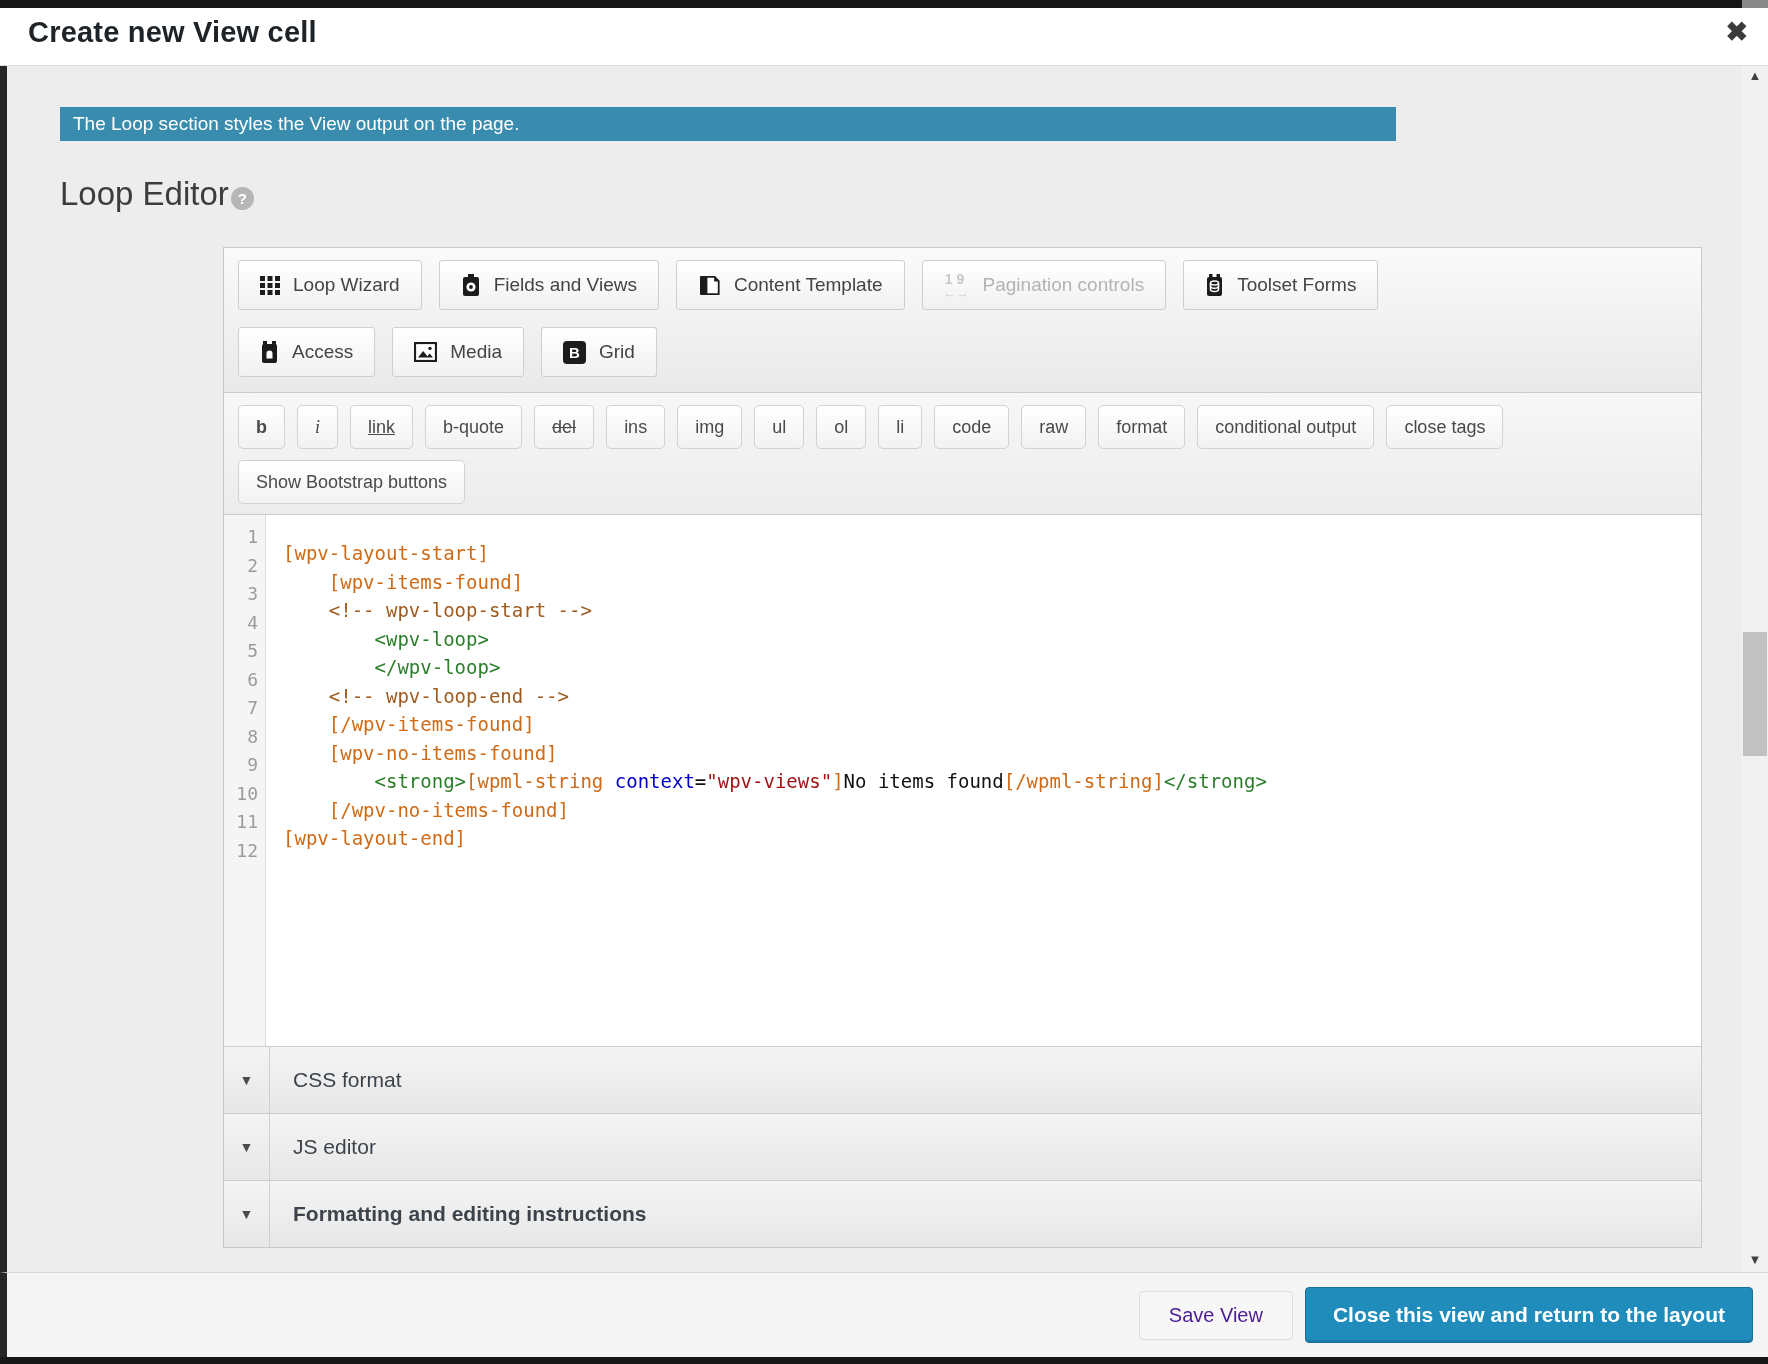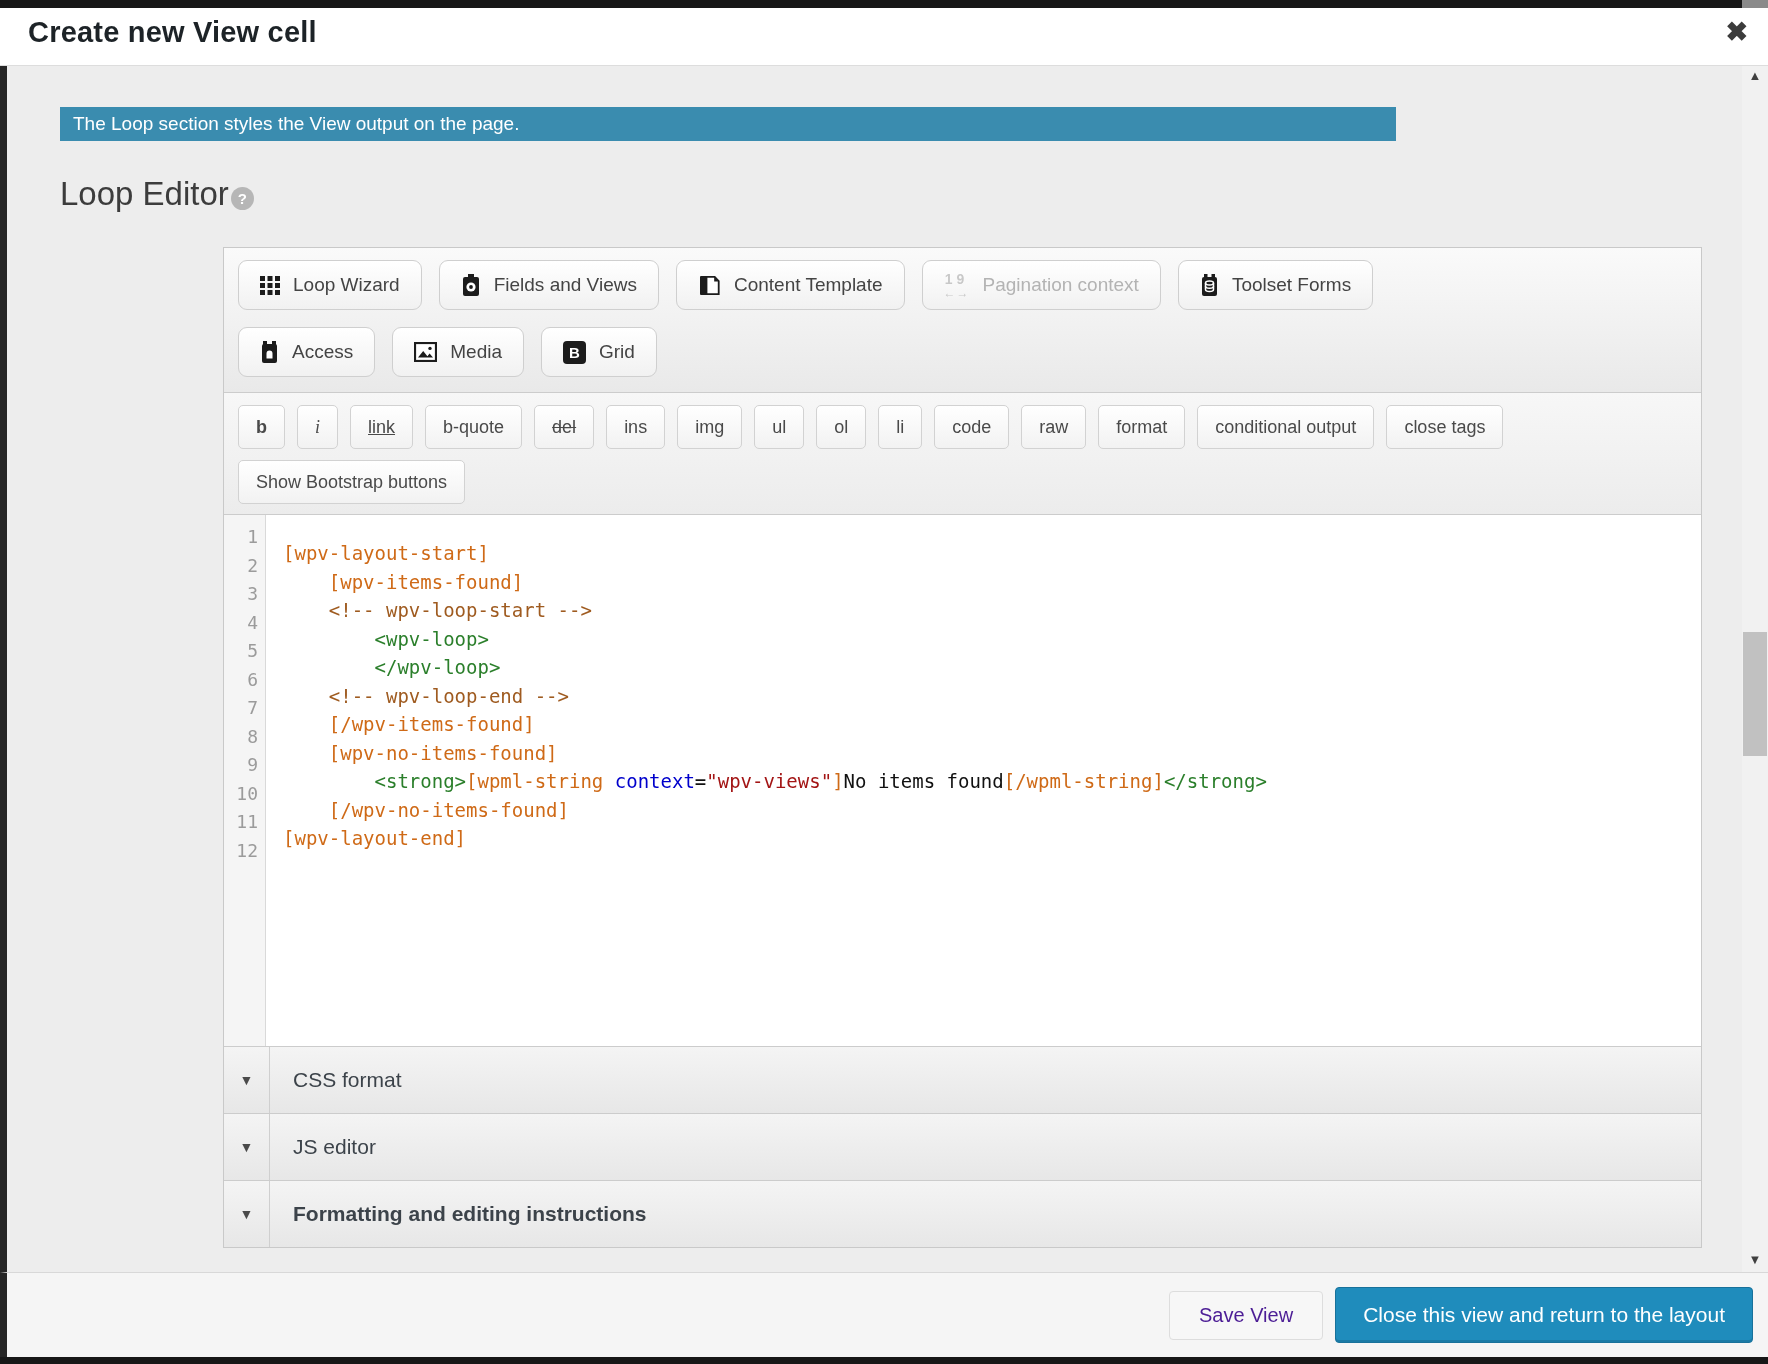--- a/index.html
+++ b/index.html
@@ -28,21 +28,21 @@
         font-size:15px;font-weight:700;display:flex;align-items:center;justify-content:center;
         margin-top:8px;cursor:pointer;}
   
   .editor-box{margin:30px 0 0 216px;width:1479px;border:1px solid #c9c9c9;
               box-sizing:border-box;background:#fff;}
   .toolbars{background:linear-gradient(#fafafa,#e9e9e9);padding:12px 14px 15px;}
   .btn-row{display:flex;gap:17px;}
   .btn-row + .btn-row{margin-top:17px;}
   .tbtn{display:flex;align-items:center;gap:13px;height:50px;padding:17px 21px;
         background:linear-gradient(#ffffff,#f1f1f1);border:1px solid #cfcfcf;
-        border-radius:9px;font-family:"Liberation Sans",sans-serif;
+        border-radius:3px;font-family:"Liberation Sans",sans-serif;
         font-size:19px;color:#444;cursor:pointer;}
   .tbtn.disabled{color:#b3b3b3;cursor:default;}
   .tbtn.disabled svg, .tbtn.disabled .pag{opacity:.45;}
   .bicon{display:inline-flex;align-items:center;justify-content:center;}
   .pag{display:flex;flex-direction:column;align-items:center;line-height:1;color:#8d8d8d;}
   .pag .p1{font-size:14px;font-weight:700;letter-spacing:4px;}
   .pag .p2{font-size:12px;letter-spacing:1px;margin-top:1px;}
   .bs-b{width:23px;height:23px;background:#1c1c1c;border-radius:4px;color:#fff;
         font-weight:700;font-size:15px;display:flex;align-items:center;justify-content:center;}
   
@@ -91,21 +91,21 @@
   .sb-thumb{position:absolute;left:1px;width:24px;top:566px;height:124px;background:#c1c1c1;cursor:grab;}
   
   .footer{height:84px;flex:0 0 auto;background:#f5f5f5;border-left:7px solid #262626;
           display:flex;align-items:center;justify-content:flex-end;gap:12px;
           padding-right:15px;}
   .save-btn{height:49px;padding:0 29px;font-family:"Liberation Sans",sans-serif;
             font-size:20px;color:#4c1d95;background:#f7f7f7;border:1px solid #ddd;
             border-radius:4px;}
   .primary-btn{height:56px;padding:0 27px;font-family:"Liberation Sans",sans-serif;
                font-size:21px;color:#ffffff;background:#1f8cbc;border:1px solid #18719a;
-               border-radius:4px;cursor:pointer;box-shadow:inset 0 -2px 0 #1a7aa5;}
+               border-radius:4px;cursor:pointer;box-shadow:inset 0 -2px 0 #1a7aa5;font-weight:bold;}
   .bottom-strip{height:7px;background:#171717;flex:0 0 auto;}
 </style>
 </head>
 <body>
 
 <div class="screen">
 
   <div class="top-strip">
     <div class="top-corner"></div>
   </div>
@@ -170,21 +170,21 @@
                 </svg>
               </span>
               <span>Content Template</span>
             </button>
 
             <button class="tbtn disabled">
               <span class="pag">
                 <span class="p1">19</span>
                 <span class="p2">←→</span>
               </span>
-              <span>Pagination context</span>
+              <span>Pagination controls</span>
             </button>
 
             <button class="tbtn">
               <span class="bicon">
                 <svg width="19" height="23" viewBox="0 0 19 23">
                   <rect x="4" y="0" width="3.5" height="5" fill="#1c1c1c"></rect>
                   <rect x="11.5" y="0" width="3.5" height="5" fill="#1c1c1c"></rect>
                   <rect x="2" y="3" width="15" height="19" rx="2" fill="#1c1c1c"></rect>
                   <g fill="none" stroke="#fff" stroke-width="1.5">
                     <ellipse cx="9.5" cy="9" rx="4" ry="2"></ellipse>

